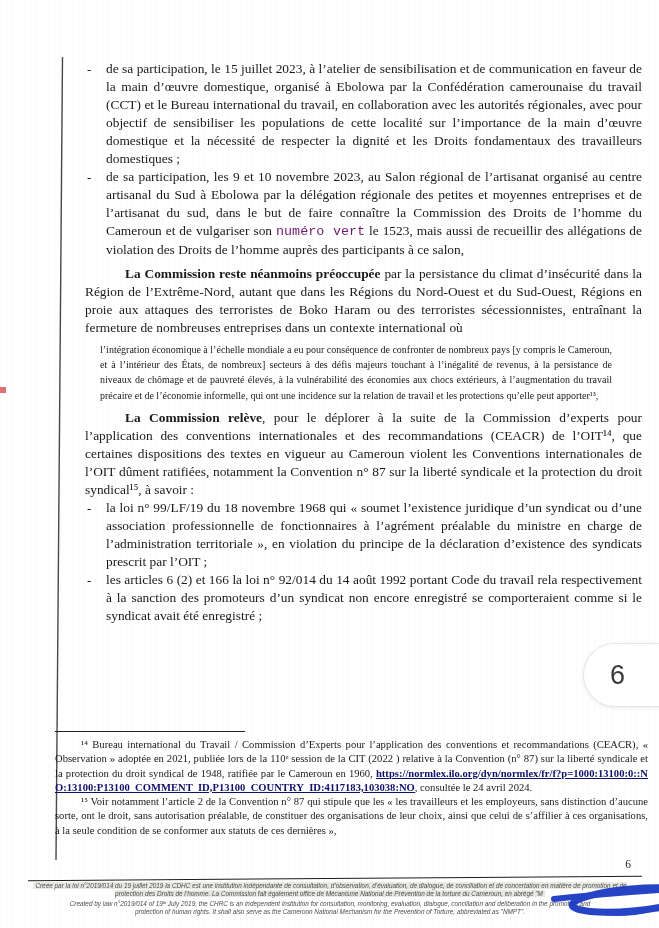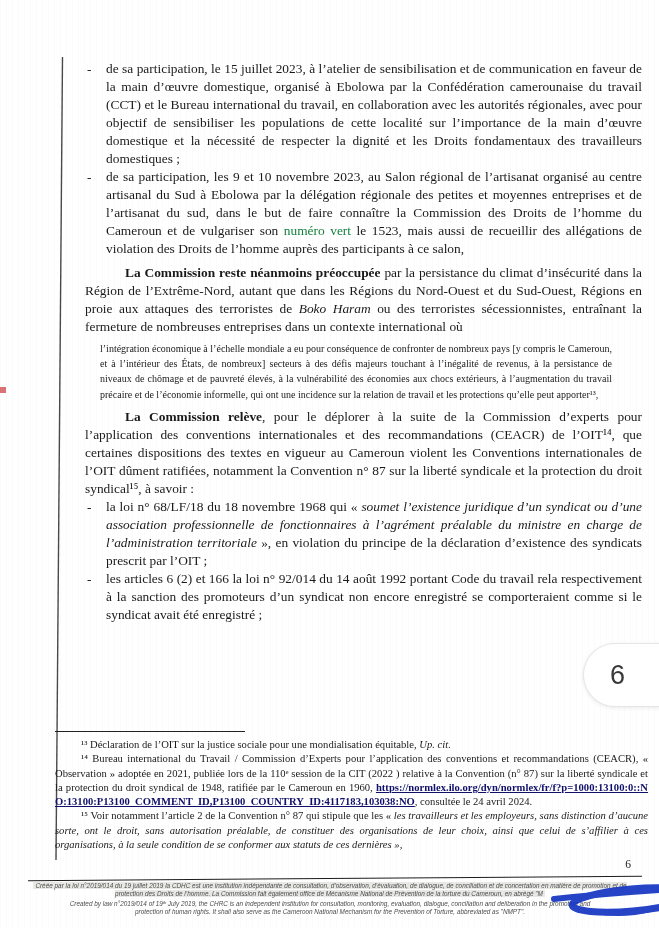--- a/index.html
+++ b/index.html
@@ -17,22 +17,22 @@
     font-size:13.4px;line-height:18px;text-align:justify;
   }
   .dash-list{list-style:none;margin:0;padding:0;}
   .dash-list li{position:relative;padding-left:21px;margin:0;}
   .dash-list .dash{position:absolute;left:2px;top:0;}
   .para{margin:6px 0 0 0;text-indent:40px;}
   .lead{font-weight:bold;}
   .quote{
     margin:5px 30px 5px 15px;font-size:10px;line-height:15.2px;text-align:justify;
   }
-  .green{color:#15803d;}
-  .ital{font-style:italic;}
+  .green{color:#701a75;font-family:Liberation Mono, monospace;}
+  .ital{}
   .footnote-sep{position:absolute;left:55px;top:731px;width:190px;height:1px;background:#222;}
   .footnotes{
     position:absolute;left:55px;top:738px;width:593px;
     font-size:10.6px;line-height:14.3px;text-align:justify;
   }
   .fn{margin:0;text-indent:26px;}
   .fn-link{color:#10106a;text-decoration:underline;word-break:break-all;font-weight:bold;}
   .pagenum{position:absolute;right:28px;top:858px;font-size:11.5px;color:#222;}
   .footer-sep{position:absolute;left:28px;top:878px;width:614px;height:1.4px;background:#1d1d1d;transform:rotate(-0.4deg);}
   .footer{
@@ -81,33 +81,32 @@
 
     <p class="para"><span class="lead">La Commission reste néanmoins préoccupée</span><span> par la persistance du climat d’insécurité dans la Région de l’Extrême-Nord, autant que dans les Régions du Nord-Ouest et du Sud-Ouest, Régions en proie aux attaques des terroristes de </span><span class="ital">Boko Haram</span><span> ou des terroristes sécessionnistes, entraînant la fermeture de nombreuses entreprises dans un contexte international où</span></p>
 
     <div class="quote">l’intégration économique à l’échelle mondiale a eu pour conséquence de confronter de nombreux pays [y compris le Cameroun, et à l’intérieur des États, de nombreux] secteurs à des défis majeurs touchant à l’inégalité de revenus, à la persistance de niveaux de chômage et de pauvreté élevés, à la vulnérabilité des économies aux chocs extérieurs, à l’augmentation du travail précaire et de l’économie informelle, qui ont une incidence sur la relation de travail et les protections qu’elle peut apporter¹³,</div>
 
     <p class="para"><span class="lead">La Commission relève</span><span>, pour le déplorer à la suite de la Commission d’experts pour l’application des conventions internationales et des recommandations (CEACR) de l’OIT¹⁴, que certaines dispositions des textes en vigueur au Cameroun violent les Conventions internationales de l’OIT dûment ratifiées, notamment la Convention n° 87 sur la liberté syndicale et la protection du droit syndical¹⁵, à savoir :</span></p>
 
     <ul class="dash-list">
       <li>
         <span class="dash">-</span>
-        <span>la loi n° 68/LF/18 du 18 novembre 1968 qui « </span><span class="ital">soumet l’existence juridique d’un syndicat ou d’une association professionnelle de fonctionnaires à l’agrément préalable du ministre en charge de l’administration territoriale</span><span> », en violation du principe de la déclaration d’existence des syndicats prescrit par l’OIT ;</span>
+        <span>la loi n° 99/LF/19 du 18 novembre 1968 qui « </span><span class="ital">soumet l’existence juridique d’un syndicat ou d’une association professionnelle de fonctionnaires à l’agrément préalable du ministre en charge de l’administration territoriale</span><span> », en violation du principe de la déclaration d’existence des syndicats prescrit par l’OIT ;</span>
       </li>
       <li>
         <span class="dash">-</span>
         <span>les articles 6 (2) et 166 la loi n° 92/014 du 14 août 1992 portant Code du travail rela respectivement à la sanction des promoteurs d’un syndicat non encore enregistré se comporteraient comme si le syndicat avait été enregistré ;</span>
       </li>
     </ul>
   </div>
 
   <div class="footnote-sep"></div>
 
   <div class="footnotes">
-    <p class="fn"><span>¹³</span><span> Déclaration de l’OIT sur la justice sociale pour une mondialisation équitable, </span><span class="ital">Up. cit.</span></p>
     <p class="fn"><span>¹⁴</span><span> Bureau international du Travail / Commission d’Experts pour l’application des conventions et recommandations (CEACR), « Observation » adoptée en 2021, publiée lors de la 110ᵉ session de la CIT (2022 ) relative à la Convention (n° 87) sur la liberté syndicale et la protection du droit syndical de 1948, ratifiée par le  Cameroun en 1960, </span><span class="fn-link">https://normlex.ilo.org/dyn/normlex/fr/f?p=1000:13100:0::NO:13100:P13100_COMMENT_ID,P13100_COUNTRY_ID:4117183,103038:NO</span><span>, consultée le 24 avril 2024.</span></p>
     <p class="fn"><span>¹⁵</span><span> Voir notamment l’article 2 de la Convention n° 87 qui stipule que les « </span><span class="ital">les travailleurs et les employeurs, sans distinction d’aucune sorte, ont le droit, sans autorisation préalable, de constituer des organisations de leur choix, ainsi que celui de s’affilier à ces organisations, à la seule condition de se conformer aux statuts de ces dernières</span><span class="ital"> »,</span></p>
   </div>
 
   <div class="pagenum">6</div>
 
   <div class="footer-sep"></div>
 
   <p class="footer fr"><span class="hl">Créée par la loi n°2019/014 du 19 juillet 2019 la CDHC est une institution indépendante de consultation, d’observation, d’évaluation, de dialogue, de conciliation et de concertation en matière de promotion et de protection des Droits de l’homme. La Commission fait également office de Mécanisme National de Prévention de la torture du Cameroun, en abrégé "M</span></p>
   <p class="footer en">Created by law n°2019/014 of 19ᵗʰ July 2019, the CHRC is an independent institution for consultation, monitoring, evaluation, dialogue, conciliation and deliberation in the promotion and protection of human rights. It shall also serve as the Cameroon National Mechanism for the Prevention of Torture, abbreviated as "NMPT".</p>

